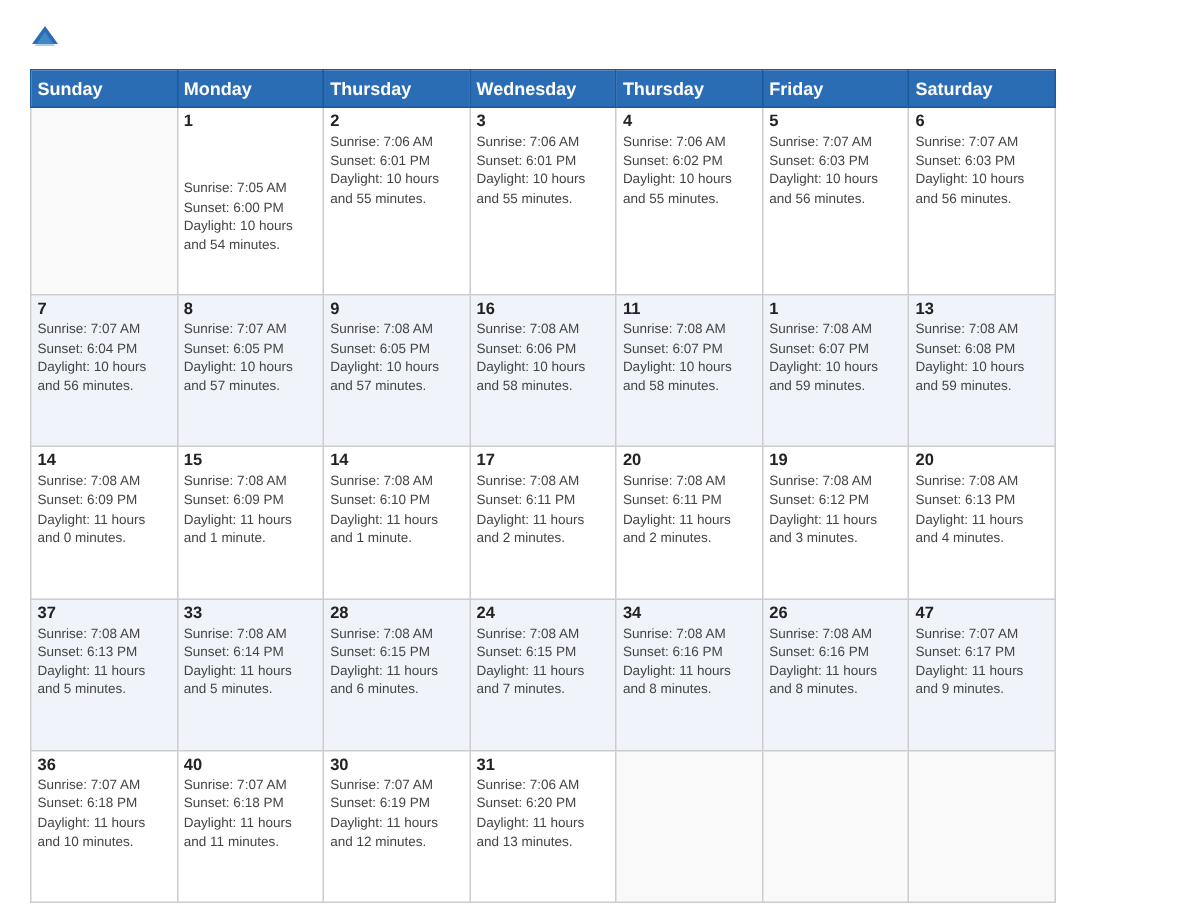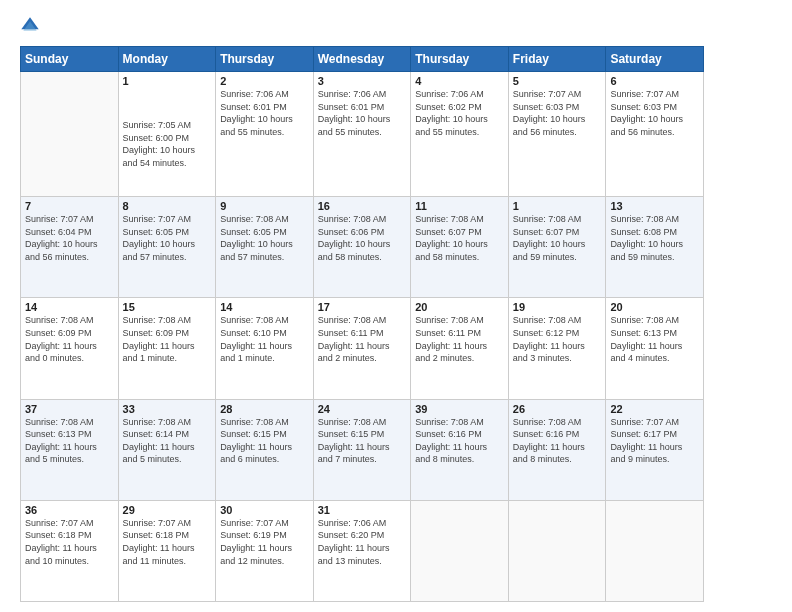--- a/index.html
+++ b/index.html
@@ -308,51 +308,51 @@
 and 6 minutes.</div>
           </td>
           <td>
             <span class="day-number">24</span>
             <div class="day-info" style="white-space: pre-line;">Sunrise: 7:08 AM
 Sunset: 6:15 PM
 Daylight: 11 hours
 and 7 minutes.</div>
           </td>
           <td>
-            <span class="day-number">39</span>
+            <span class="day-number">34</span>
             <div class="day-info" style="white-space: pre-line;">Sunrise: 7:08 AM
 Sunset: 6:16 PM
 Daylight: 11 hours
 and 8 minutes.</div>
           </td>
           <td>
             <span class="day-number">26</span>
             <div class="day-info" style="white-space: pre-line;">Sunrise: 7:08 AM
 Sunset: 6:16 PM
 Daylight: 11 hours
 and 8 minutes.</div>
           </td>
           <td>
-            <span class="day-number">22</span>
+            <span class="day-number">47</span>
             <div class="day-info" style="white-space: pre-line;">Sunrise: 7:07 AM
 Sunset: 6:17 PM
 Daylight: 11 hours
 and 9 minutes.</div>
           </td>
         </tr>
         <tr>
           <td>
             <span class="day-number">36</span>
             <div class="day-info" style="white-space: pre-line;">Sunrise: 7:07 AM
 Sunset: 6:18 PM
 Daylight: 11 hours
 and 10 minutes.</div>
           </td>
           <td>
-            <span class="day-number">29</span>
+            <span class="day-number">40</span>
             <div class="day-info" style="white-space: pre-line;">Sunrise: 7:07 AM
 Sunset: 6:18 PM
 Daylight: 11 hours
 and 11 minutes.</div>
           </td>
           <td>
             <span class="day-number">30</span>
             <div class="day-info" style="white-space: pre-line;">Sunrise: 7:07 AM
 Sunset: 6:19 PM
 Daylight: 11 hours

